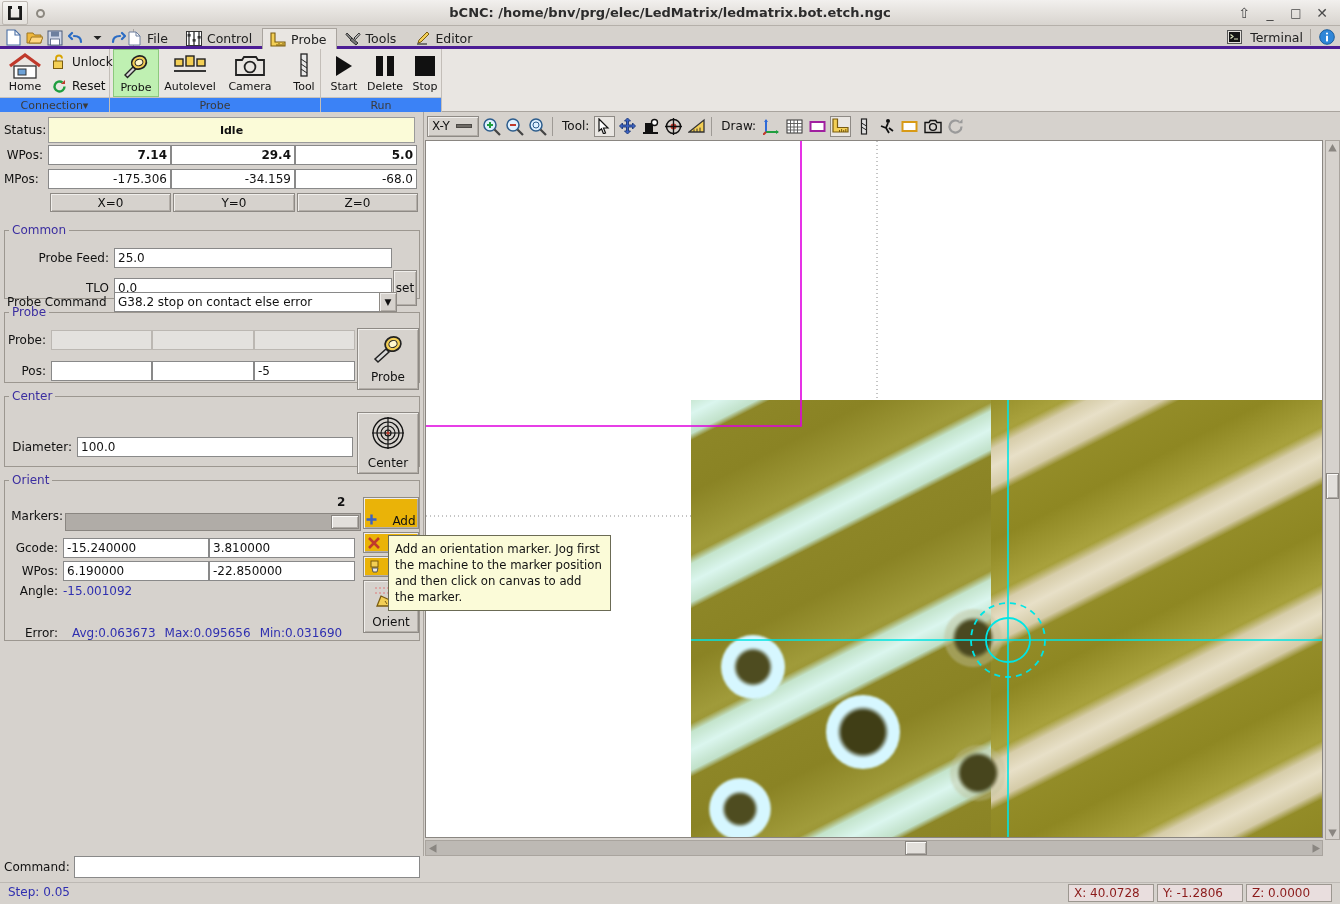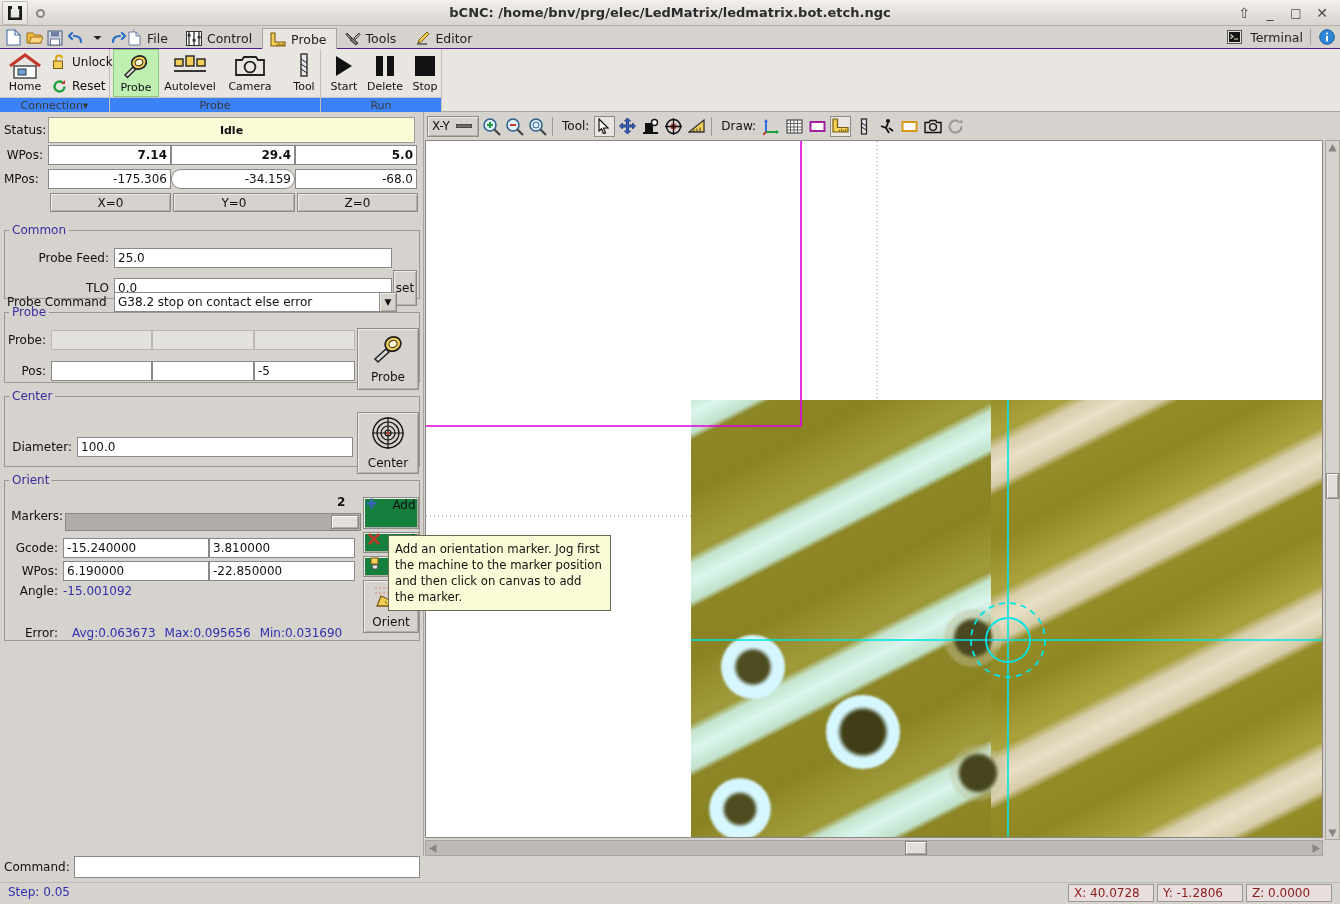--- a/index.html
+++ b/index.html
@@ -46,21 +46,21 @@
   .tb-btn { color: #4a4a4a; font-size: 14px; line-height: 1; cursor: default; width: 16px; text-align:center;}
   .tb-btn.sq { font-size: 12px; }
 
   
   .ribbon {
     position: absolute; left: 0; top: 26px; width: 1340px; height: 86px;
     background: #d6d2cd;
   }
   .tabrow {
     position: absolute; left: 0; top: 0; width: 1340px; height: 23px;
-    background: #d6d2cd; border-bottom: 1px solid #4c1d95; text-decoration: underline;
+    background: #d6d2cd; border-bottom: 3px solid #4c1d95; text-decoration: underline;
   }
   .qtools { position: absolute; left: 4px; top: 1px; height: 21px; display: flex; align-items: center; gap: 3px; }
   .qtools .sep { width:1px; height:17px; background:#aaa5a0; margin: 0 3px; }
   .ic { width: 18px; height: 18px; display:flex; align-items:center; justify-content:center; }
   .tabs { position: absolute; left: 118px; top: 0px; height: 23px; display: flex; align-items: flex-end; }
   .tab {
     height: 22px; padding: 0 9px 0 6px; display: flex; align-items: center; gap: 4px;
     font-size: 12.5px; color: #222; border: 1px solid transparent; border-bottom: none;
   }
   .tab.active {
@@ -129,23 +129,23 @@
   fieldset.grp > legend {
     font-size: 12px; color: #3b2ea0; padding: 0 3px; margin-left: 4px;
   }
   .bigbtn {
     background: #d6d2cd; border: 1px solid #8e8a85;
     box-shadow: inset 1px 1px 0 #f0eeeb, inset -1px -1px 0 #b3aea8;
     display:flex; flex-direction:column; align-items:center; justify-content:center;
     font-size: 12px; color:#111; gap: 2px;
   }
   .sidebtn {
-    background: #15803d; border: 1px solid #8e8a85;
+    background: #eab308; border: 1px solid #8e8a85;
     box-shadow: inset 1px 1px 0 #f0eeeb, inset -1px -1px 0 #b3aea8;
-    display:flex; align-items:flex-start; justify-content:center; gap:15px;
+    display:flex; align-items:flex-end; justify-content:center; gap:15px;
     font-size: 12px; color:#111;
   }
   .bluetxt { color: #2f2fb0; font-size: 12px; }
   .slider-track {
     height: 18px; background: #b0aca7; border: 1px solid #8a8681;
     position: relative;
   }
   .slider-thumb {
     position: absolute; top: 1px; width: 28px; height: 14px;
     background: #e2dfdb; border: 1px solid #8a8681;
@@ -467,21 +467,21 @@
     <div class="row" style="position:absolute; left:4px; top:33px; width:416px;">
       <div class="lbl" style="width:44px; padding-right:5px;">WPos:</div>
       <div class="field num" style="width:123px;">7.14</div>
       <div class="field num" style="width:124px;">29.4</div>
       <div class="field num" style="width:122px;">5.0</div>
     </div>
 
     <div class="row" style="position:absolute; left:4px; top:57px; width:416px;">
       <div class="lbl" style="width:44px; padding-right:22px;">MPos:</div>
       <div class="field num2" style="width:123px;">-175.306</div>
-      <div class="field num2" style="width:124px;border-radius:10px;">-34.159</div>
+      <div class="field num2" style="width:124px;">-34.159</div>
       <div class="field num2" style="width:122px;">-68.0</div>
     </div>
 
     <div class="row" style="position:absolute; left:4px; top:81px; width:416px; gap:2px;">
       <div style="width:44px;"></div>
       <div class="btnflat" style="width:121px;">X=0</div>
       <div class="btnflat" style="width:122px;">Y=0</div>
       <div class="btnflat" style="width:121px;">Z=0</div>
     </div>
 

